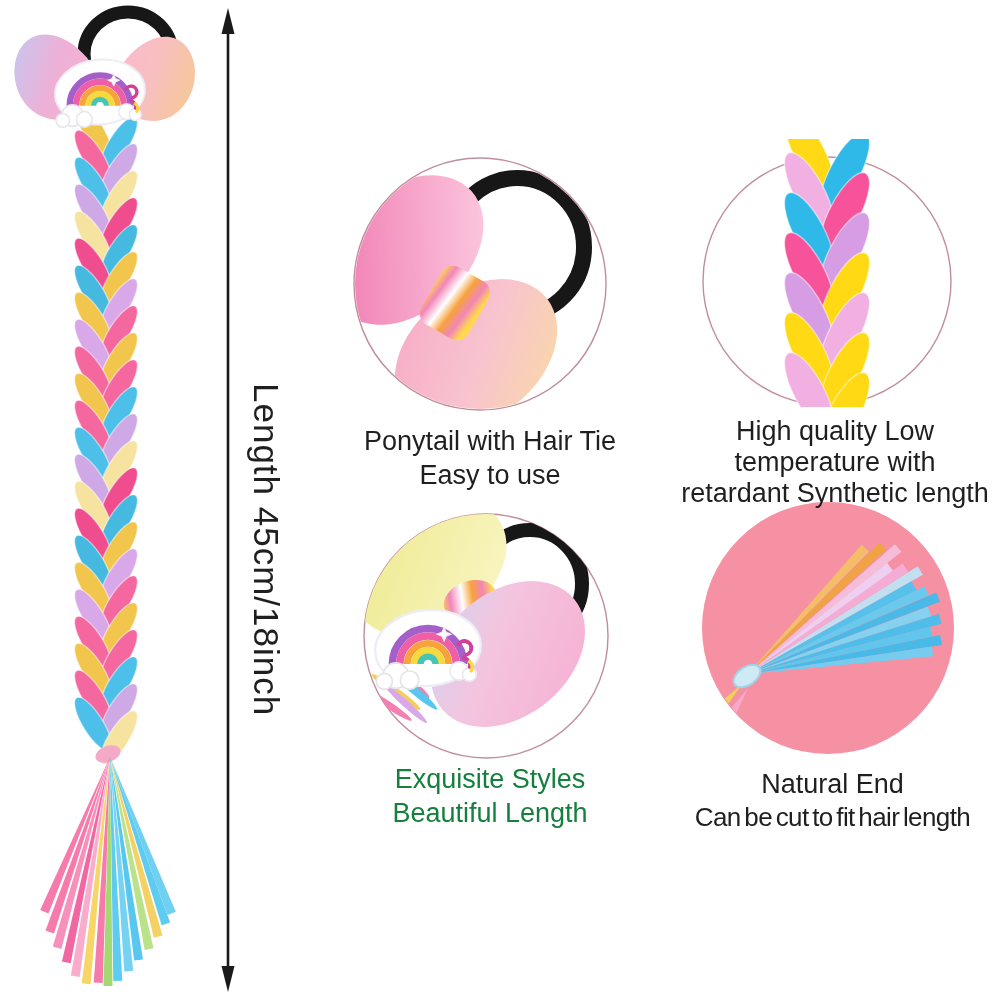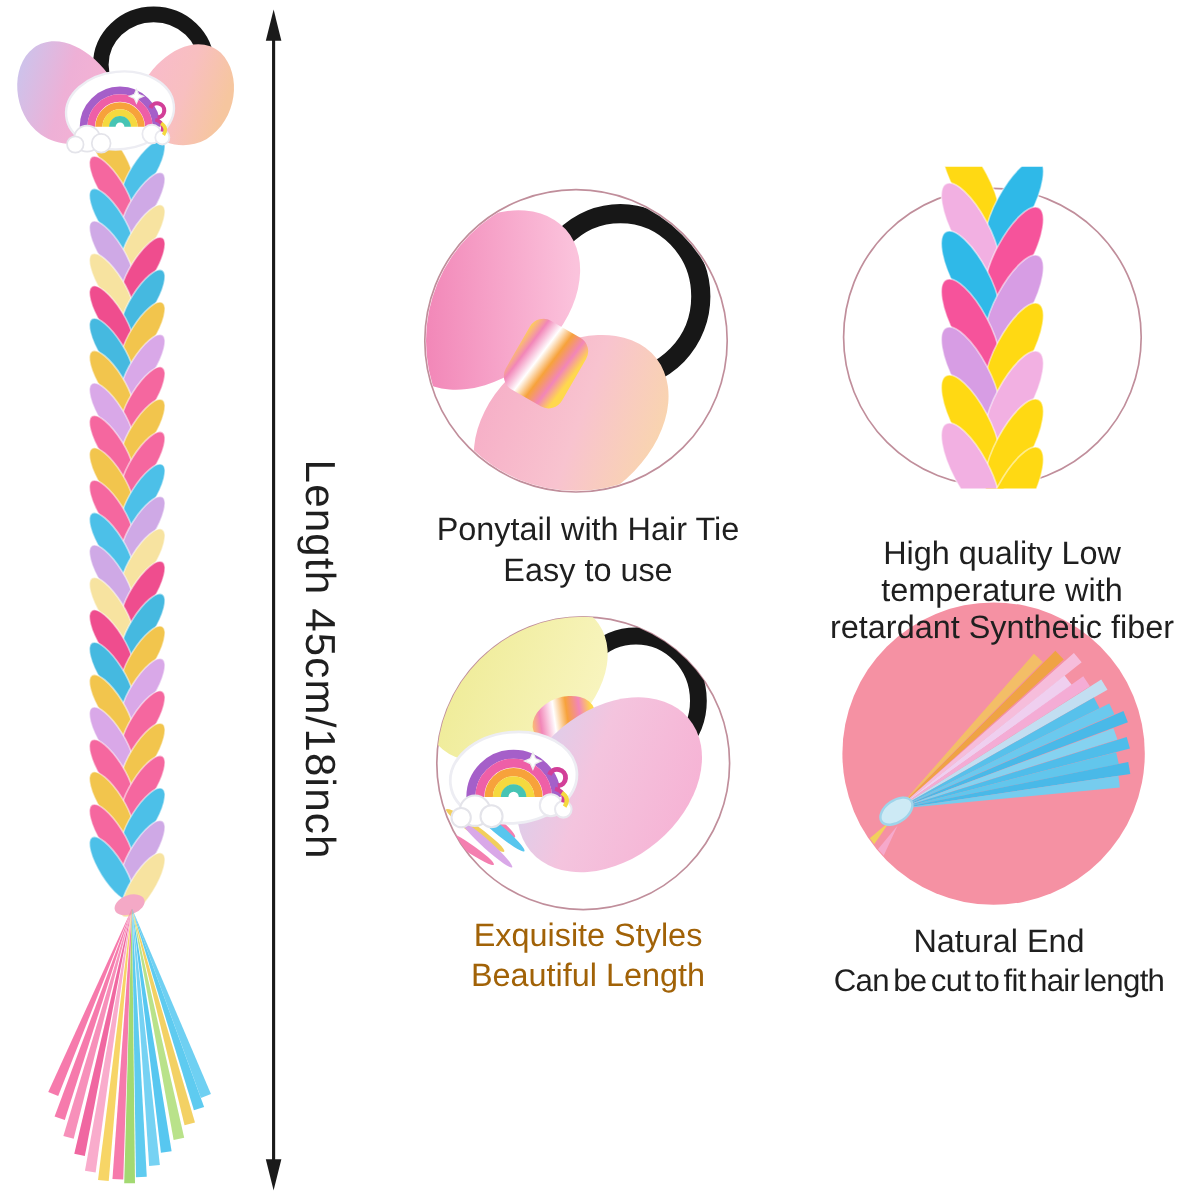--- a/index.html
+++ b/index.html
@@ -1,20 +1,20 @@
 <!DOCTYPE html>
 <html><head>
 <meta charset="utf-8">
 <style>
   html,body{margin:0;padding:0;background:#fff;}
   .canvas{position:relative;width:1000px;height:1000px;background:#ffffff;overflow:hidden;
           font-family:"Liberation Sans",sans-serif;}
   .art{position:absolute;left:0;top:0;width:1000px;height:1000px;}
   .caption{position:absolute;text-align:center;color:#1f1f1f;font-size:27px;line-height:34px;}
-  .caption.tight{line-height:31px;margin-top:30px;}
+  .caption.tight{line-height:31px;}
   .squeeze{letter-spacing:-0.6px;word-spacing:-3px;font-size:26px;}
   .vertical-label{position:absolute;left:246px;top:383px;writing-mode:vertical-rl;
                   font-size:35px;color:#1d1d1d;letter-spacing:1px;white-space:nowrap;}
 </style>
 </head>
 <body>
 
 <div class="canvas">
 
   <svg class="art" viewBox="0 0 1000 1000">
@@ -254,24 +254,24 @@
   <div class="vertical-label" style="color: rgb(31, 31, 31);">Length 45cm/18inch</div>
 
   <div class="caption" style="left: 340px; top: 424px; width: 300px; color: rgb(31, 31, 31);">
     <div>Ponytail with Hair Tie</div>
     <div>Easy to use</div>
   </div>
 
   <div class="caption tight" style="left: 670px; top: 416px; width: 330px; color: rgb(31, 31, 31);">
     <div>High quality Low</div>
     <div>temperature with</div>
-    <div>retardant Synthetic fiber</div>
-  </div>
-
-  <div class="caption" style="left: 340px; top: 762px; width: 300px; color: #a16207;">
+    <div>retardant Synthetic length</div>
+  </div>
+
+  <div class="caption" style="left: 340px; top: 762px; width: 300px; color: #15803d;">
     <div>Exquisite Styles</div>
     <div>Beautiful Length</div>
   </div>
 
   <div class="caption" style="left: 655px; top: 768px; width: 355px; line-height: 33px; color: rgb(31, 31, 31);">
     <div>Natural End</div>
     <div class="squeeze">Can be cut to fit hair length</div>
   </div>
 </div>
 

